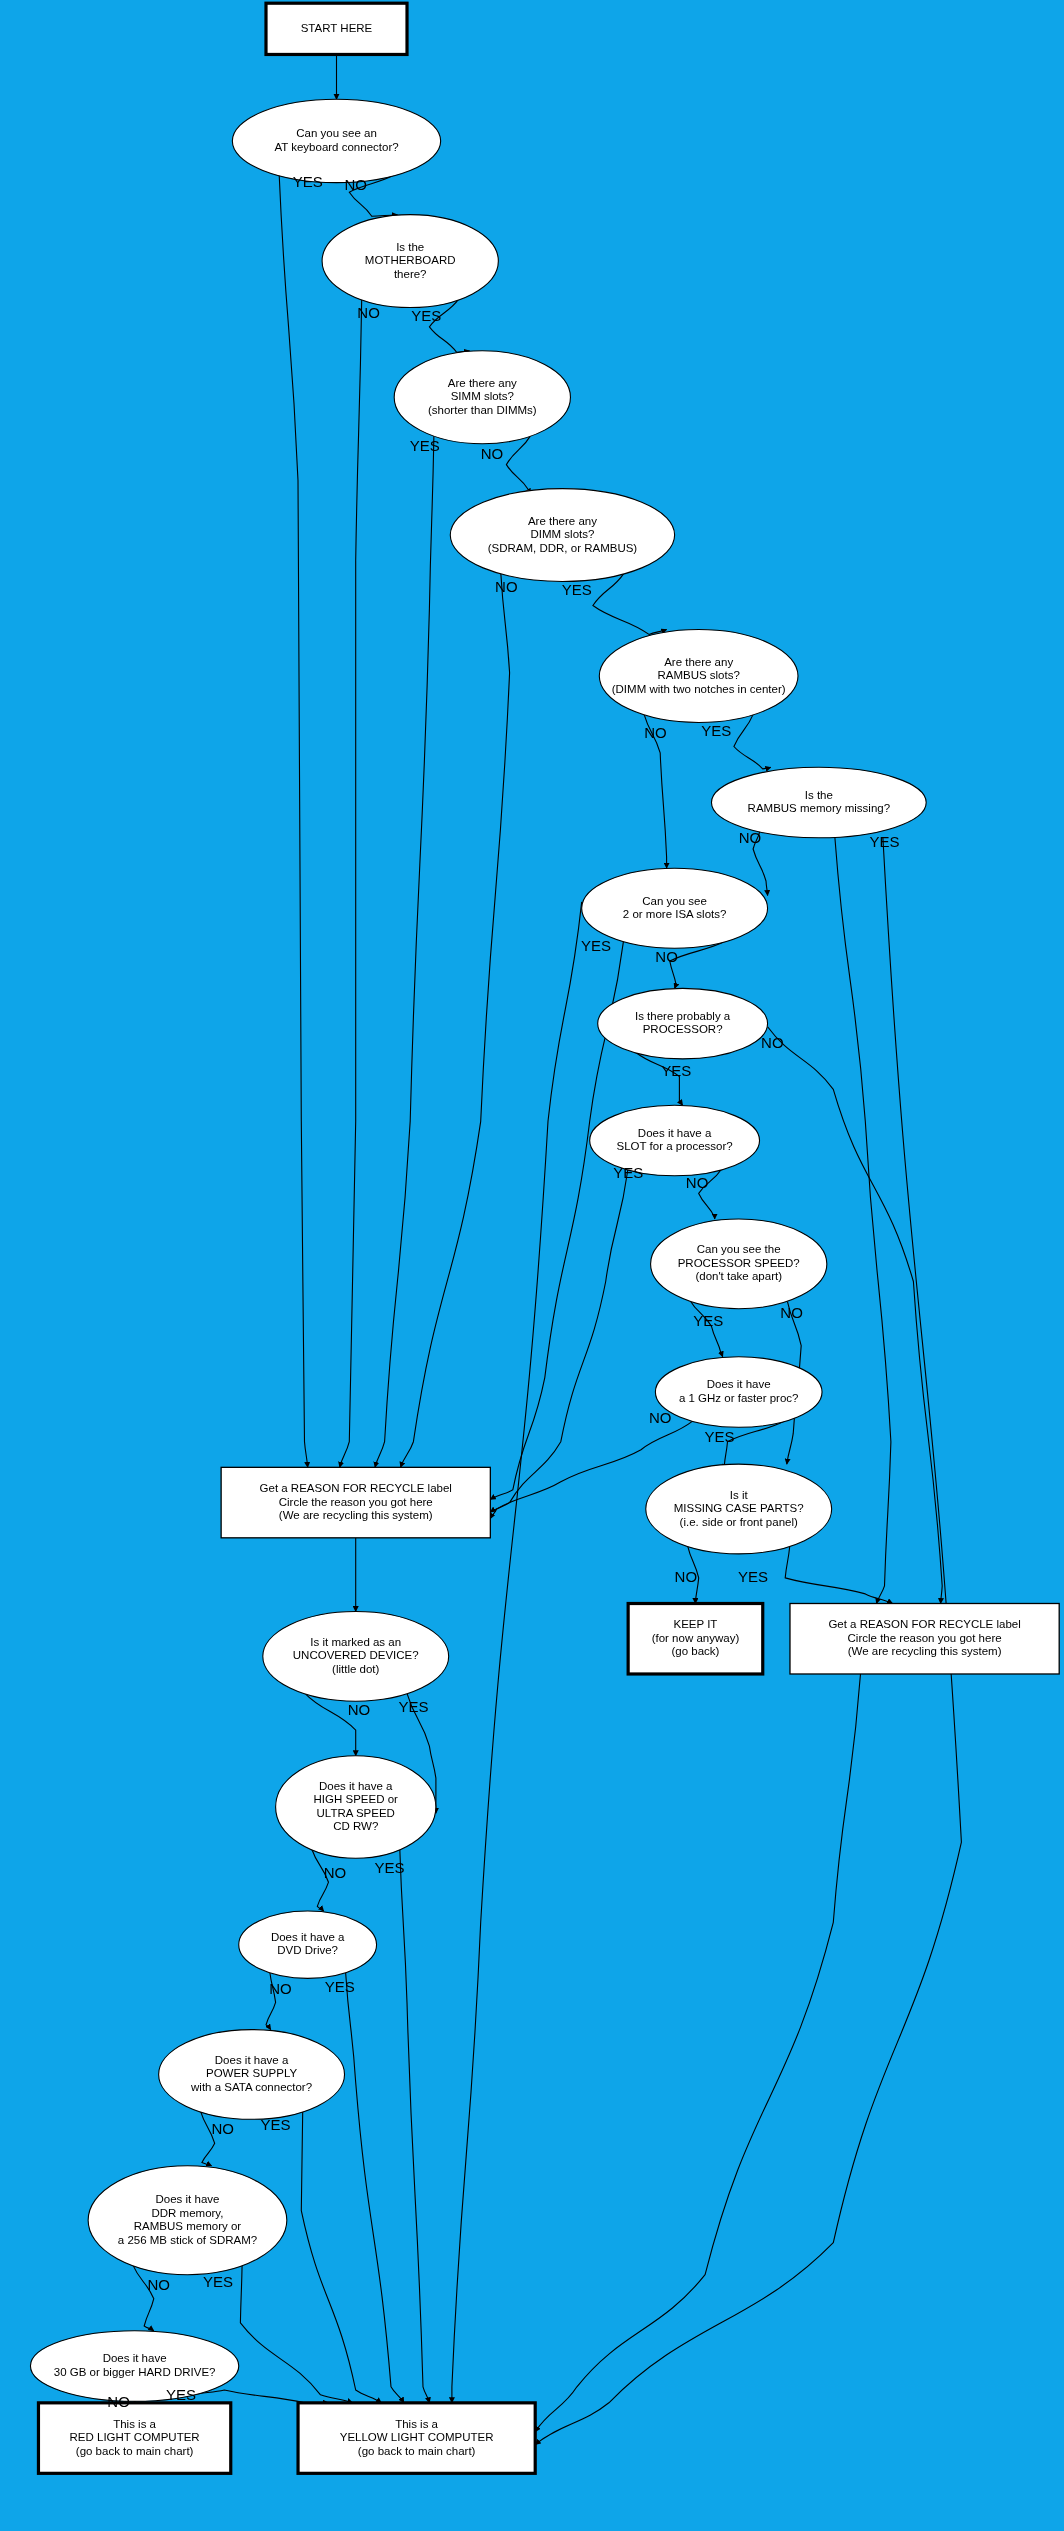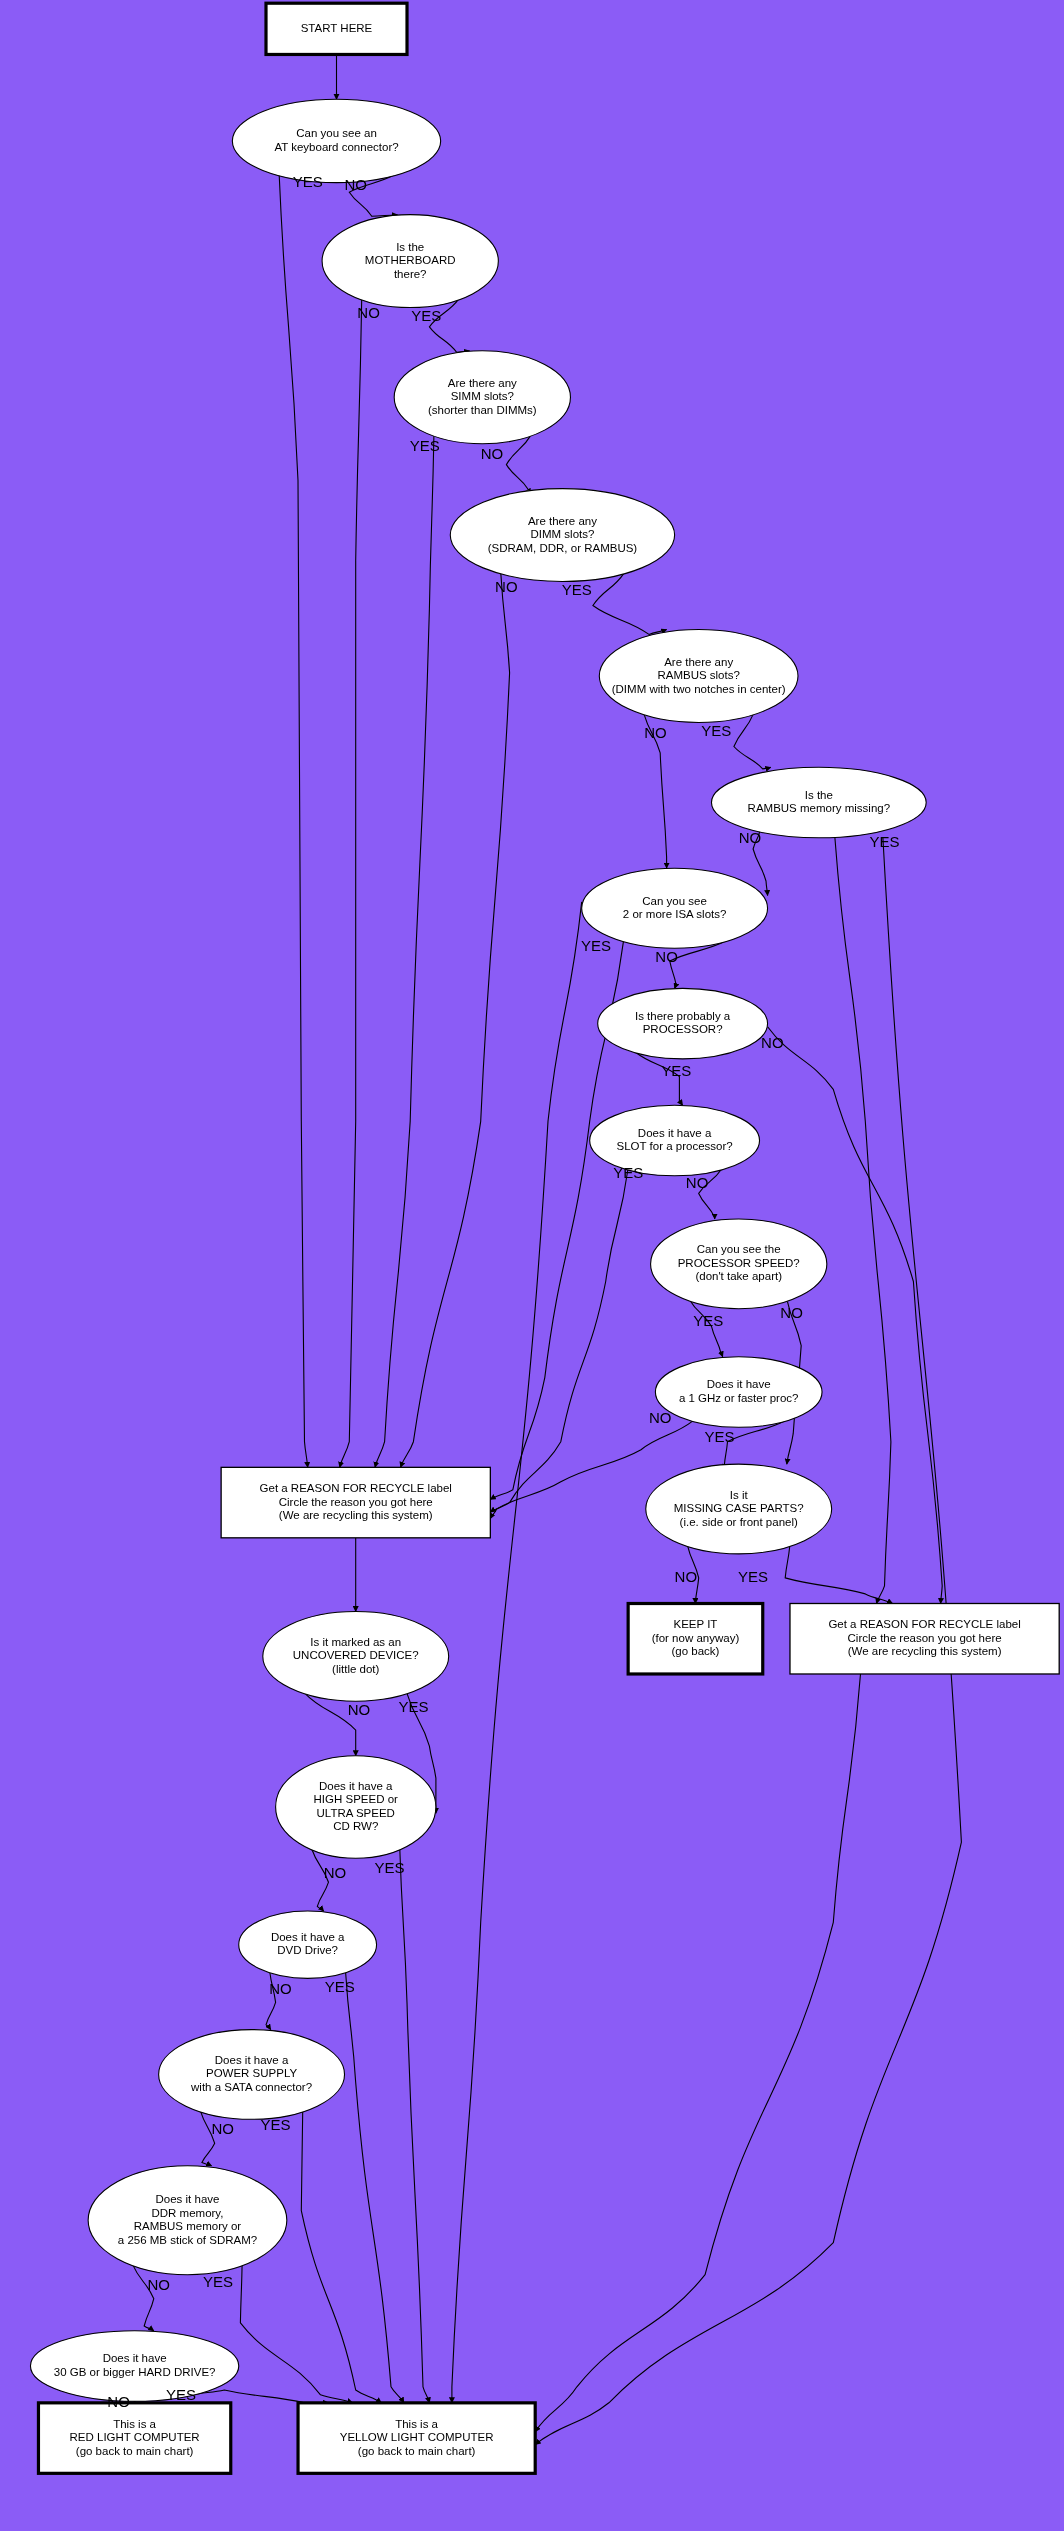--- a/index.html
+++ b/index.html
@@ -7,21 +7,21 @@
     padding: 0;
     background: #ffffff;
   }
   body {
     font-family: "Liberation Sans", sans-serif;
   }
   #chart-wrap {
     position: relative;
     width: 1064px;
     height: 2531px;
-    background: #8b5cf6;
+    background: #0ea5e9;
     overflow: hidden;
   }
   svg.flow {
     position: absolute;
     left: 0;
     top: 0;
     width: 1064px;
     height: 2531px;
     display: block;
   }

